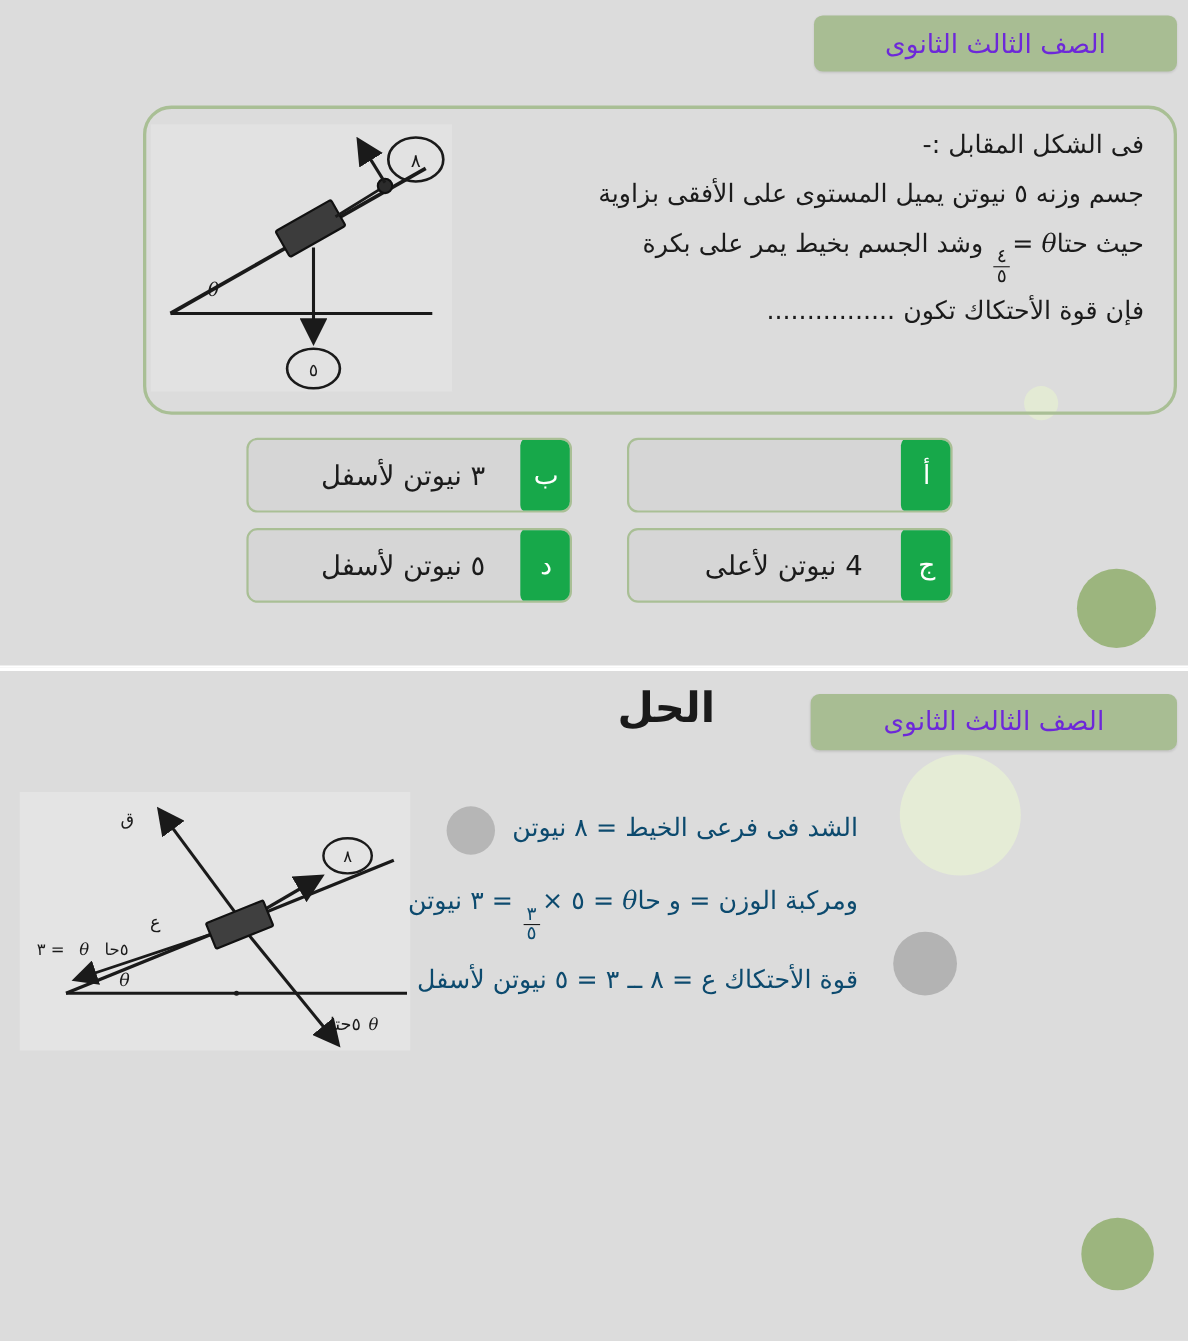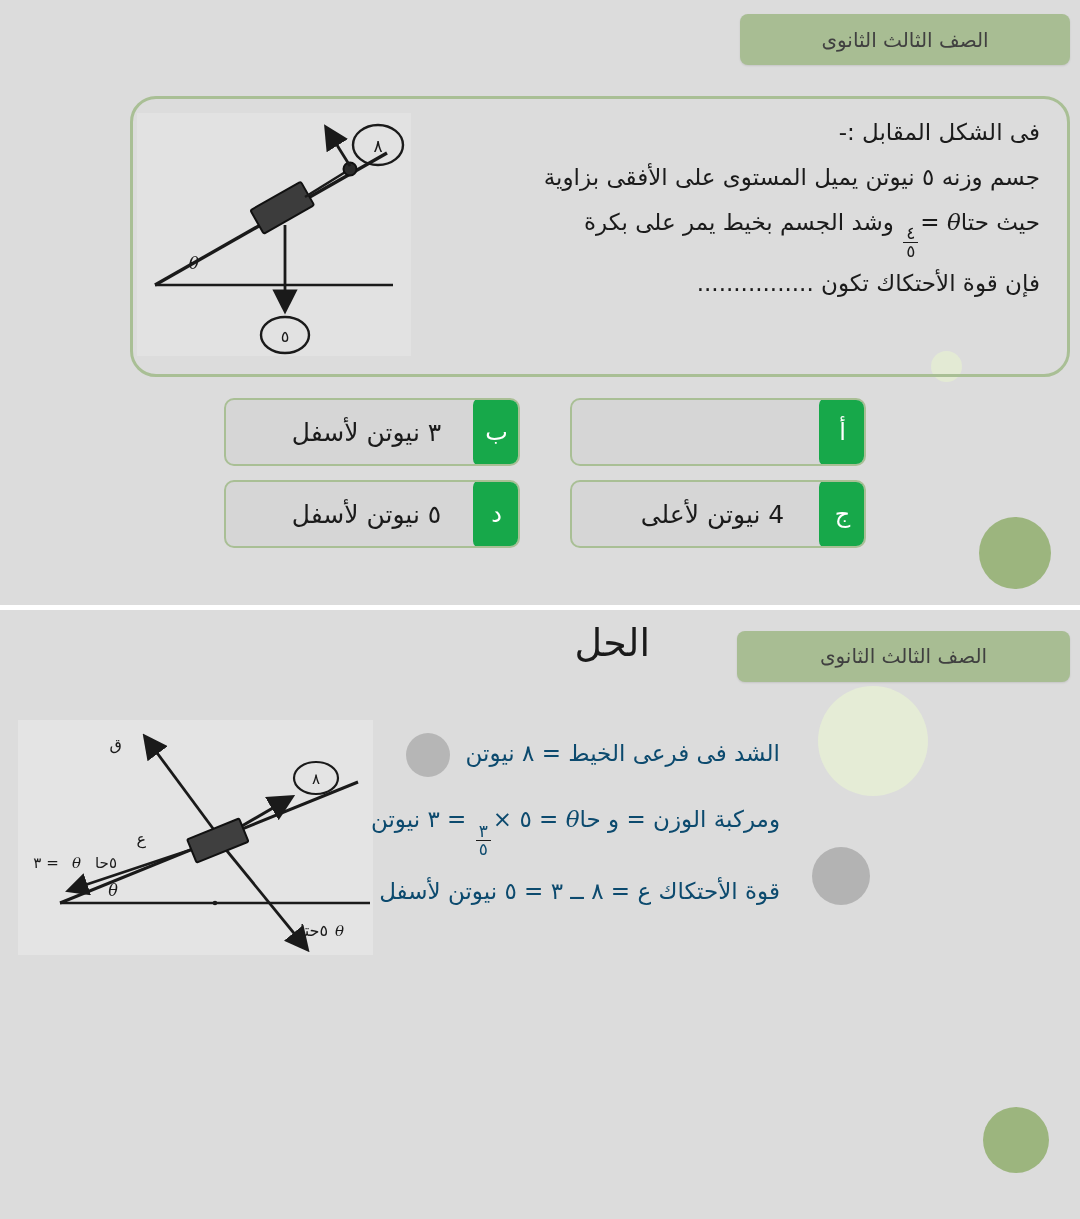--- a/index.html
+++ b/index.html
@@ -40,22 +40,22 @@
     position: absolute;
     border-radius: 50%;
     pointer-events: none;
   }
 
   
   .grade-badge {
     position: absolute;
     background: #a8bd93;
     border-radius: 8px;
-    color: #404040;
-    font-size: 20px;
+    color: #6d28d9;
+    font-size: 24px;
     letter-spacing: .3px;
     display: flex;
     align-items: center;
     justify-content: center;
     box-shadow: 0 1px 2px rgba(0,0,0,.10);
   }
   .grade-q { top: 14px; right: 10px; width: 330px; height: 51px; }
   .grade-s { top: 21px; right: 10px; width: 333px; height: 51px; }
 
   
@@ -159,21 +159,21 @@
     padding-left: 6px;
     margin-left: 28px;
   }
 
   
   .solution-title {
     position: absolute;
     top: 630px;
     right: 430px;
     font-size: 38px;
-    font-weight: normal;
+    font-weight: bold;
     color: #1a1a1a;
     font-family: "DejaVu Sans", "Liberation Sans", sans-serif;
   }
   .sol-lines {
     position: absolute;
     top: 736px;
     right: 300px;
     width: 520px;
     text-align: right;
     font-size: 23px;

